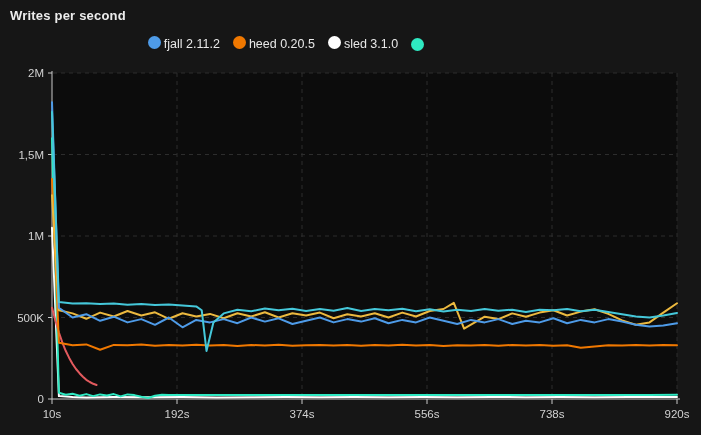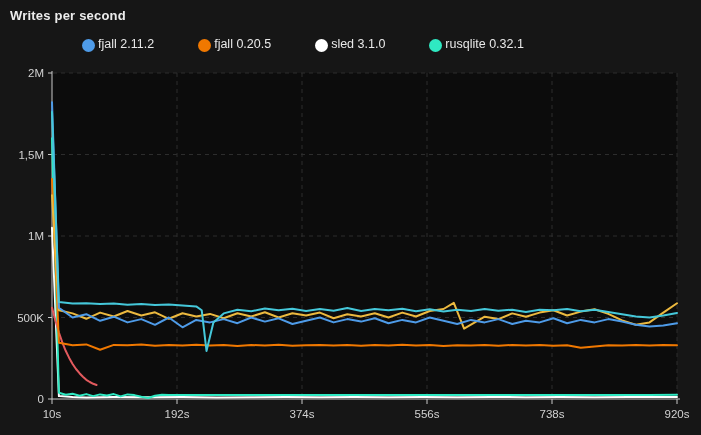--- a/index.html
+++ b/index.html
@@ -12,21 +12,21 @@
   }
   .panel{width:575px;height:435px;position:relative;}
   .title{
     color:#ececec;font-size:13px;font-weight:bold;
     margin:0;padding:8px 0 0 10px;letter-spacing:.2px;
   }
   .legend{
     display:flex;justify-content:center;align-items:center;
     gap:13px;margin-top:13px;height:16px;
   }
-  .legend-item{display:flex;align-items:flex-end;cursor:pointer;margin-left:31px;}
+  .legend-item{display:flex;align-items:flex-start;cursor:pointer;}
   .legend-dot{
     width:13px;height:13px;border-radius:50%;
     margin-right:3px;flex:0 0 auto;
   }
   .legend-label{color:#e8e8e8;font-size:12.5px;line-height:16px;white-space:nowrap;}
   .chart{margin-top:5px;position:relative;}
   svg text{font-family:"Liberation Sans",sans-serif;}
 </style>
 </head>
 <body>
@@ -35,29 +35,28 @@
 
   <h1 class="title">Writes per second</h1>
 
   <div class="legend">
     <div class="legend-item">
       <span class="legend-dot" style="background: rgb(78, 155, 232);"></span>
       <span class="legend-label">fjall 2.11.2</span>
     </div>
     <div class="legend-item">
       <span class="legend-dot" style="background: rgb(240, 120, 0);"></span>
-      <span class="legend-label">fjall 0.20.5</span>
+      <span class="legend-label">heed 0.20.5</span>
     </div>
     <div class="legend-item">
       <span class="legend-dot" style="background: rgb(255, 255, 255);"></span>
       <span class="legend-label">sled 3.1.0</span>
     </div>
     <div class="legend-item">
       <span class="legend-dot" style="background: rgb(47, 233, 194);"></span>
-      <span class="legend-label">rusqlite 0.32.1</span>
     </div>
   </div>
 
   <div class="chart">
     <svg id="chart-svg" width="701" height="375" viewBox="0 0 701 375">
         <rect x="52" y="16" width="625" height="326" fill="#0C0C0C"></rect>
         <line x1="53" y1="260.5" x2="677" y2="260.5" stroke="#2D2D2D" stroke-dasharray="4 4"></line>
         <line x1="53" y1="179" x2="677" y2="179" stroke="#2D2D2D" stroke-dasharray="4 4"></line>
         <line x1="53" y1="97.5" x2="677" y2="97.5" stroke="#2D2D2D" stroke-dasharray="4 4"></line>
         <line x1="53" y1="16" x2="677" y2="16" stroke="#2D2D2D" stroke-dasharray="4 4"></line>

